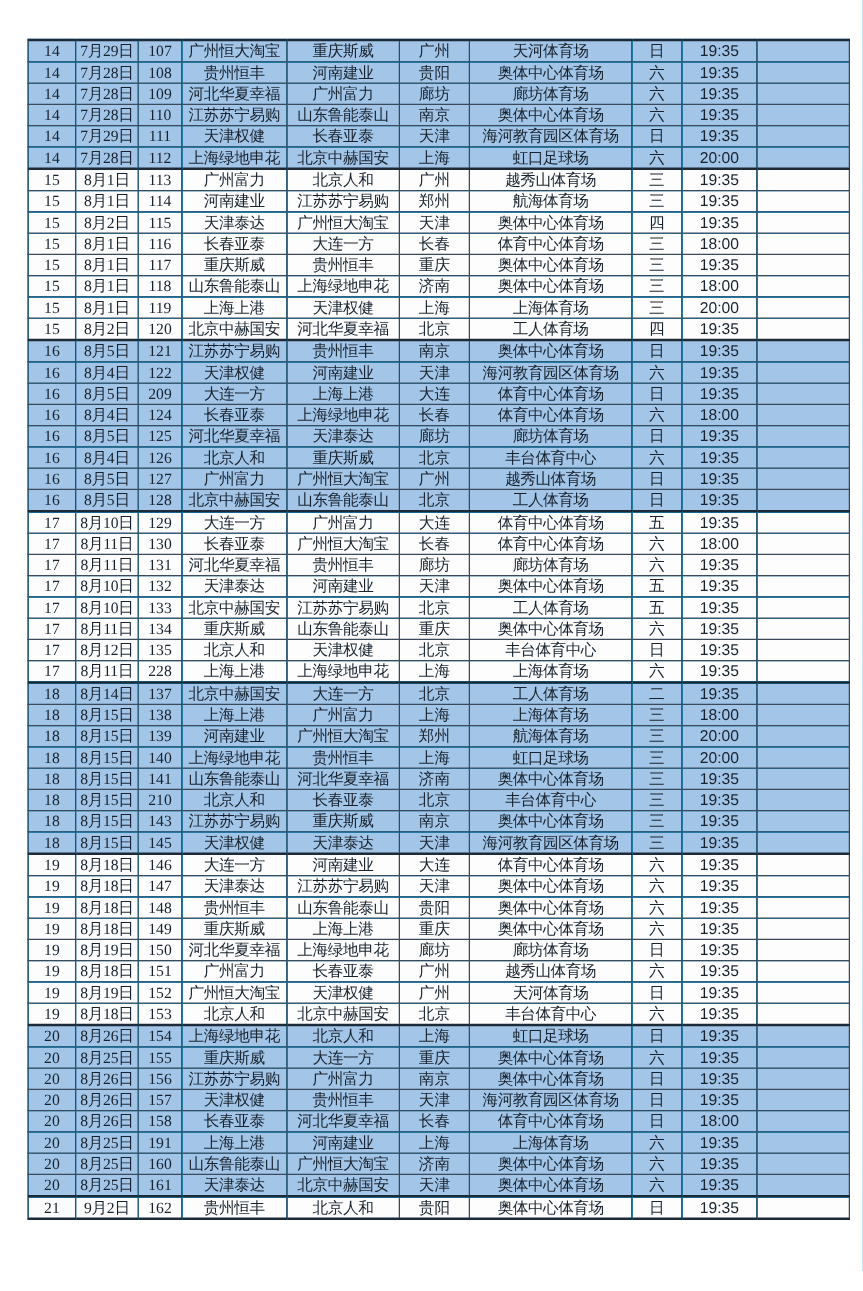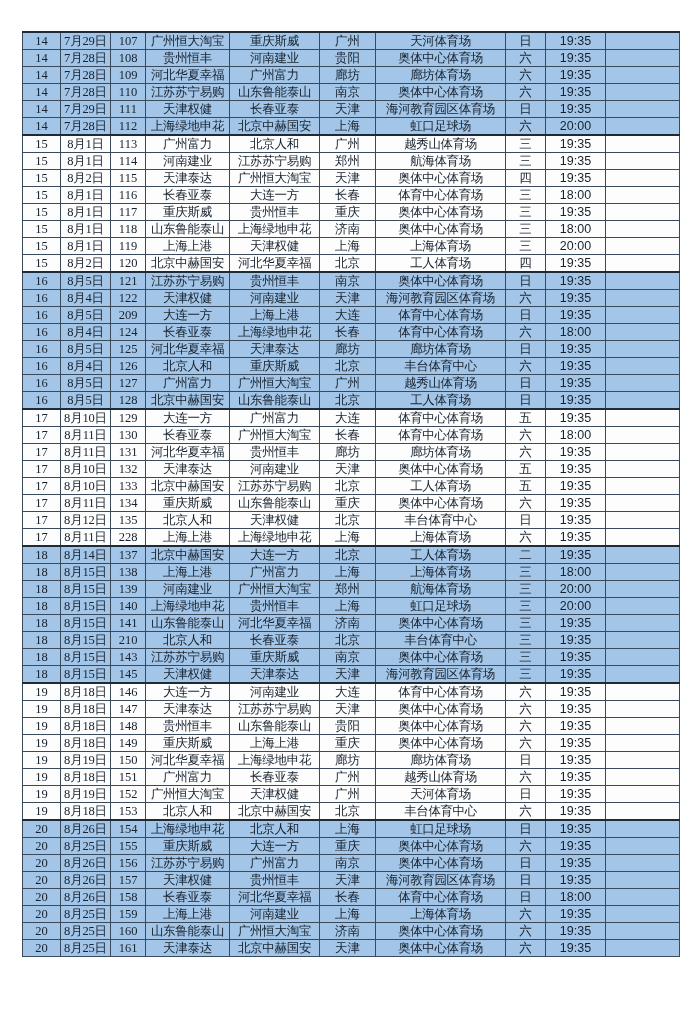--- a/index.html
+++ b/index.html
@@ -708,21 +708,21 @@
           <td class="col-away">河北华夏幸福</td>
           <td class="col-city">长春</td>
           <td class="col-venue">体育中心体育场</td>
           <td class="col-day">日</td>
           <td class="col-time">18:00</td>
           <td class="col-extra"></td>
         </tr>
         <tr class="band-blue">
           <td class="col-round">20</td>
           <td class="col-date">8月25日</td>
-          <td class="col-no">159</td>
+          <td class="col-no">191</td>
           <td class="col-home">上海上港</td>
           <td class="col-away">河南建业</td>
           <td class="col-city">上海</td>
           <td class="col-venue">上海体育场</td>
           <td class="col-day">六</td>
           <td class="col-time">19:35</td>
           <td class="col-extra"></td>
         </tr>
         <tr class="band-blue">
           <td class="col-round">20</td>
@@ -741,15 +741,27 @@
           <td class="col-date">8月25日</td>
           <td class="col-no">161</td>
           <td class="col-home">天津泰达</td>
           <td class="col-away">北京中赫国安</td>
           <td class="col-city">天津</td>
           <td class="col-venue">奥体中心体育场</td>
           <td class="col-day">六</td>
           <td class="col-time">19:35</td>
           <td class="col-extra"></td>
         </tr>
+        <tr class="band-white group-start table-bottom">
+          <td class="col-round">21</td>
+          <td class="col-date">9月2日</td>
+          <td class="col-no">162</td>
+          <td class="col-home">贵州恒丰</td>
+          <td class="col-away">北京人和</td>
+          <td class="col-city">贵阳</td>
+          <td class="col-venue">奥体中心体育场</td>
+          <td class="col-day">日</td>
+          <td class="col-time">19:35</td>
+          <td class="col-extra"></td>
+        </tr>
       </tbody>
   </table>
 </div>
 
 </body></html>

